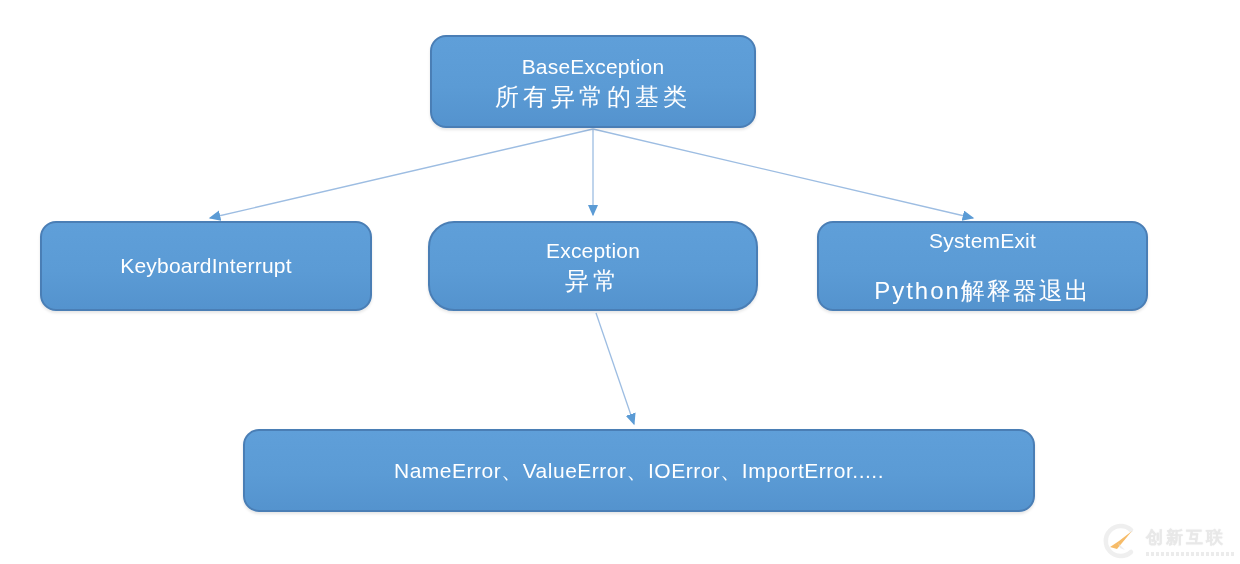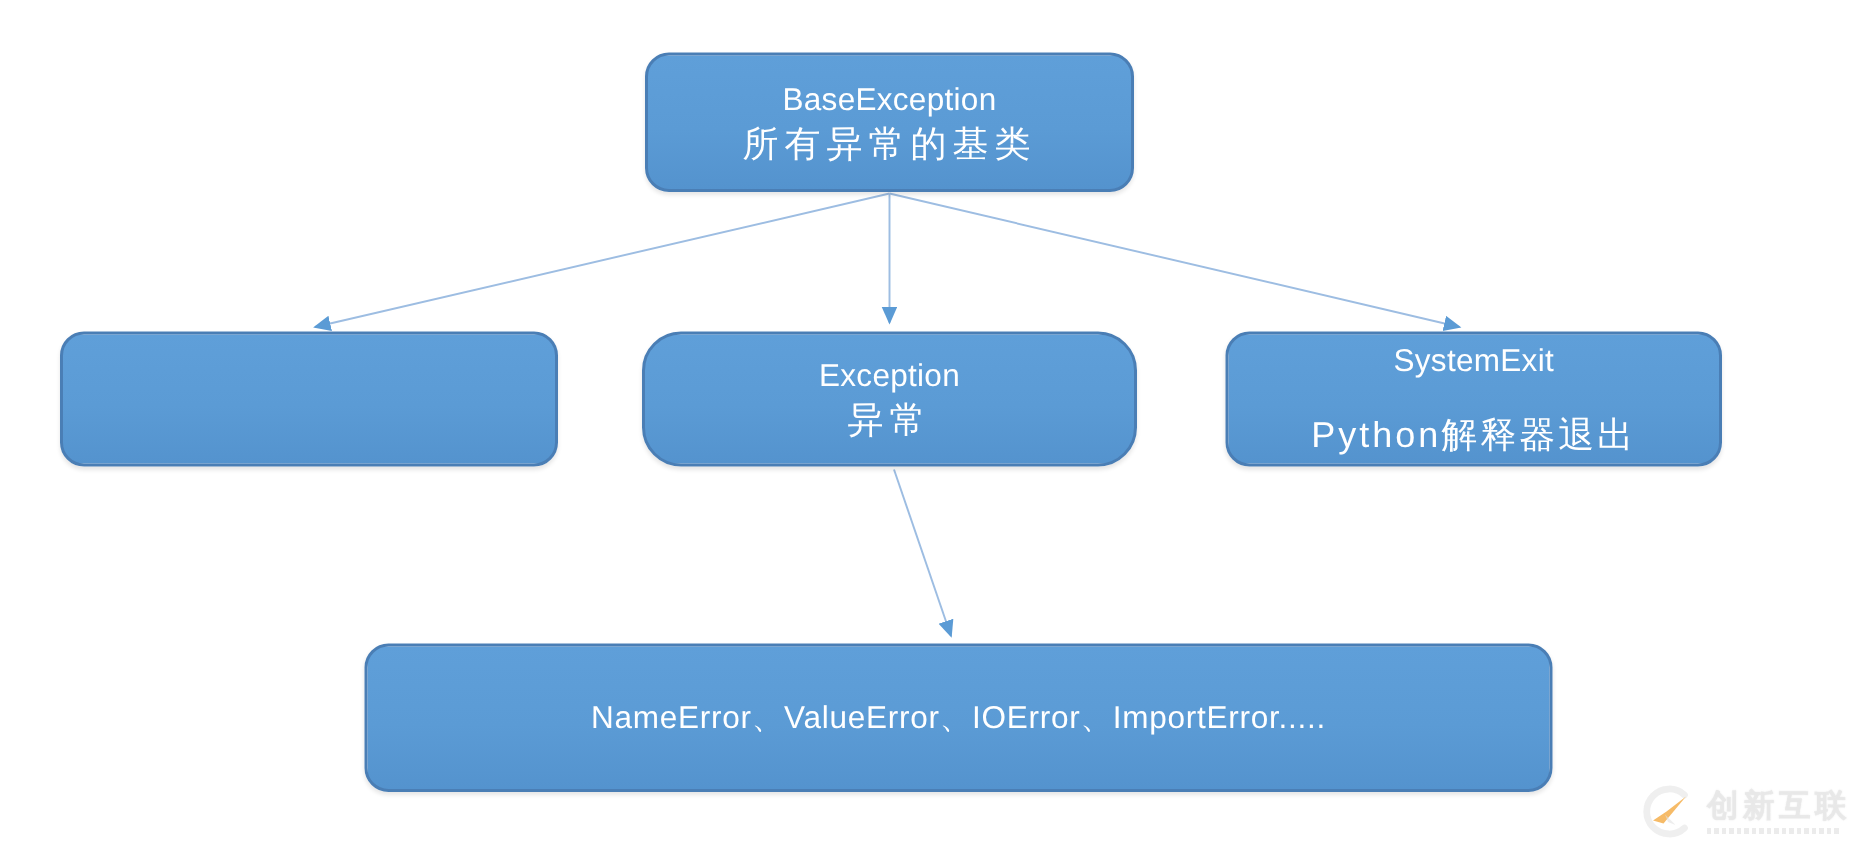--- a/index.html
+++ b/index.html
@@ -45,40 +45,40 @@
   }
   .node .subtitle {
     font-size: 24px;
     line-height: 30px;
     letter-spacing: 4px;
   }
   .node-base      { left: 430px; top: 35px;  width: 326px; height: 93px; }
   .node-keyboard  { left: 40px;  top: 221px; width: 332px; height: 90px; }
   .node-exception { left: 428px; top: 221px; width: 330px; height: 90px; border-radius: 26px; }
   .node-systemexit{ left: 817px; top: 221px; width: 331px; height: 90px; gap: 20px; }
-  .node-subclasses{ left: 243px; top: 429px; width: 792px; height: 99px; }
+  .node-subclasses{ left: 243px; top: 429px; width: 792px; height: 83px; }
   .node-subclasses .title { font-size: 21px; letter-spacing: 0.5px; }
 
   .watermark {
     position: absolute;
     right: 6px;
     bottom: 4px;
     display: flex;
     align-items: center;
     gap: 7px;
     opacity: 0.9;
   }
   .wm-logo { width: 38px; height: 38px; }
   .wm-textcol {
     display: flex;
     flex-direction: column;
     align-items: flex-start;
   }
   .wm-brand {
-    font-size: 21px;
+    font-size: 17px;
     font-weight: 700;
     letter-spacing: 3px;
     color: rgba(231,231,231,0.95);
     text-shadow: 0 0 1px rgba(205,205,205,0.7);
     line-height: 24px;
   }
   .wm-tagline {
     margin-top: 2px;
     width: 88px;
     height: 4px;
@@ -103,20 +103,21 @@
     <line x1="593" y1="129" x2="973" y2="218" stroke="#9dbde2" stroke-width="1.3" marker-end="url(#arrowhead)"></line>
     <line x1="596" y1="313" x2="634" y2="424" stroke="#9dbde2" stroke-width="1.3" marker-end="url(#arrowhead)"></line>
   </svg>
 
   <div class="node node-base">
     <div class="title">BaseException</div>
     <div class="subtitle">所有异常的基类</div>
   </div>
 
   <div class="node node-keyboard">
+    <div class="title">KeyboardInterrupt</div>
   </div>
 
   <div class="node node-exception">
     <div class="title">Exception</div>
     <div class="subtitle">异常</div>
   </div>
 
   <div class="node node-systemexit">
     <div class="title">SystemExit</div>
     <div class="subtitle" style="letter-spacing:2px">Python解释器退出</div>

